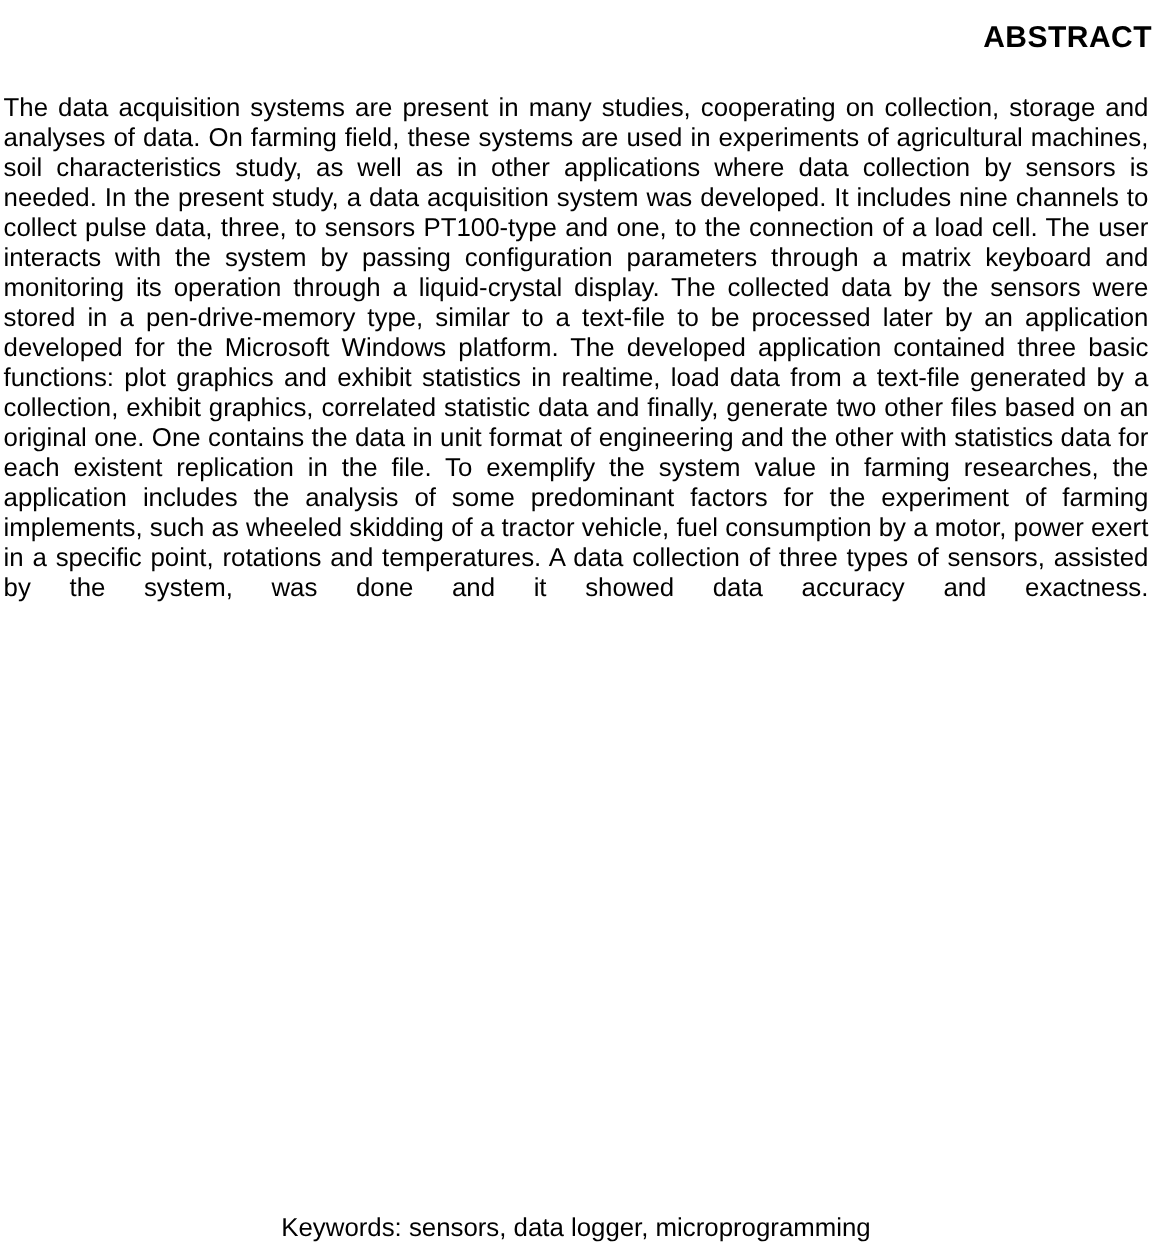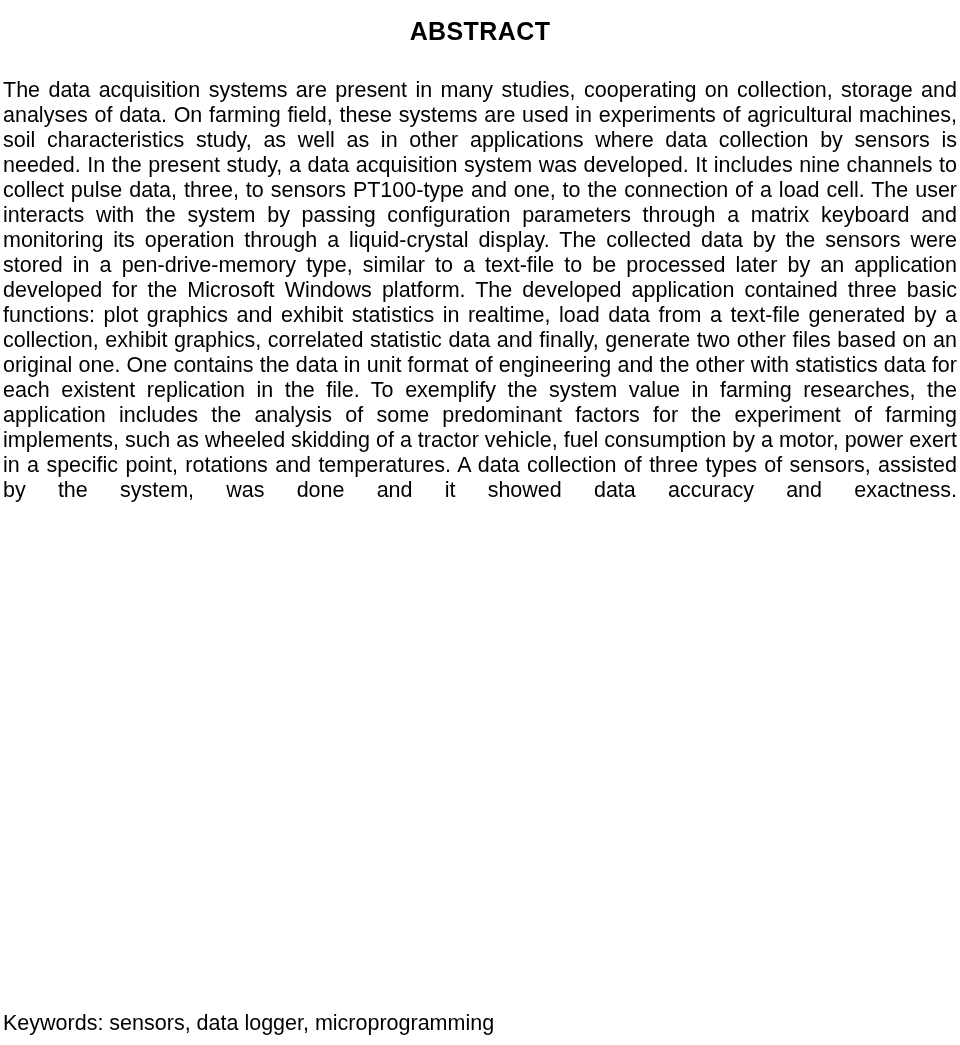--- a/index.html
+++ b/index.html
@@ -23,21 +23,21 @@
     box-sizing: border-box;
     background: #ffffff;
   }
 
   
   .abstract-title {
     position: absolute;
     top: 0px;
     left: 0;
     width: 960px;
-    text-align: center;
+    text-align: right;
     font-size: 25px;
     font-weight: bold;
     line-height: 28px;
     letter-spacing: 0.4px;
   }
 
   
   .abstract-body {
     position: absolute;
     top: 78px;
@@ -62,21 +62,21 @@
   }
 
   
   .keywords {
     position: absolute;
     top: 1008px;
     left: 3px;
     width: 954px;
     font-size: 21.5px;
     line-height: 30px;
-    text-align: left;
+    text-align: center;
     white-space: nowrap;
   }
 </style>
 </head>
 <body>
 
 <div class="page">
 
   <h1 class="abstract-title">ABSTRACT</h1>
 

